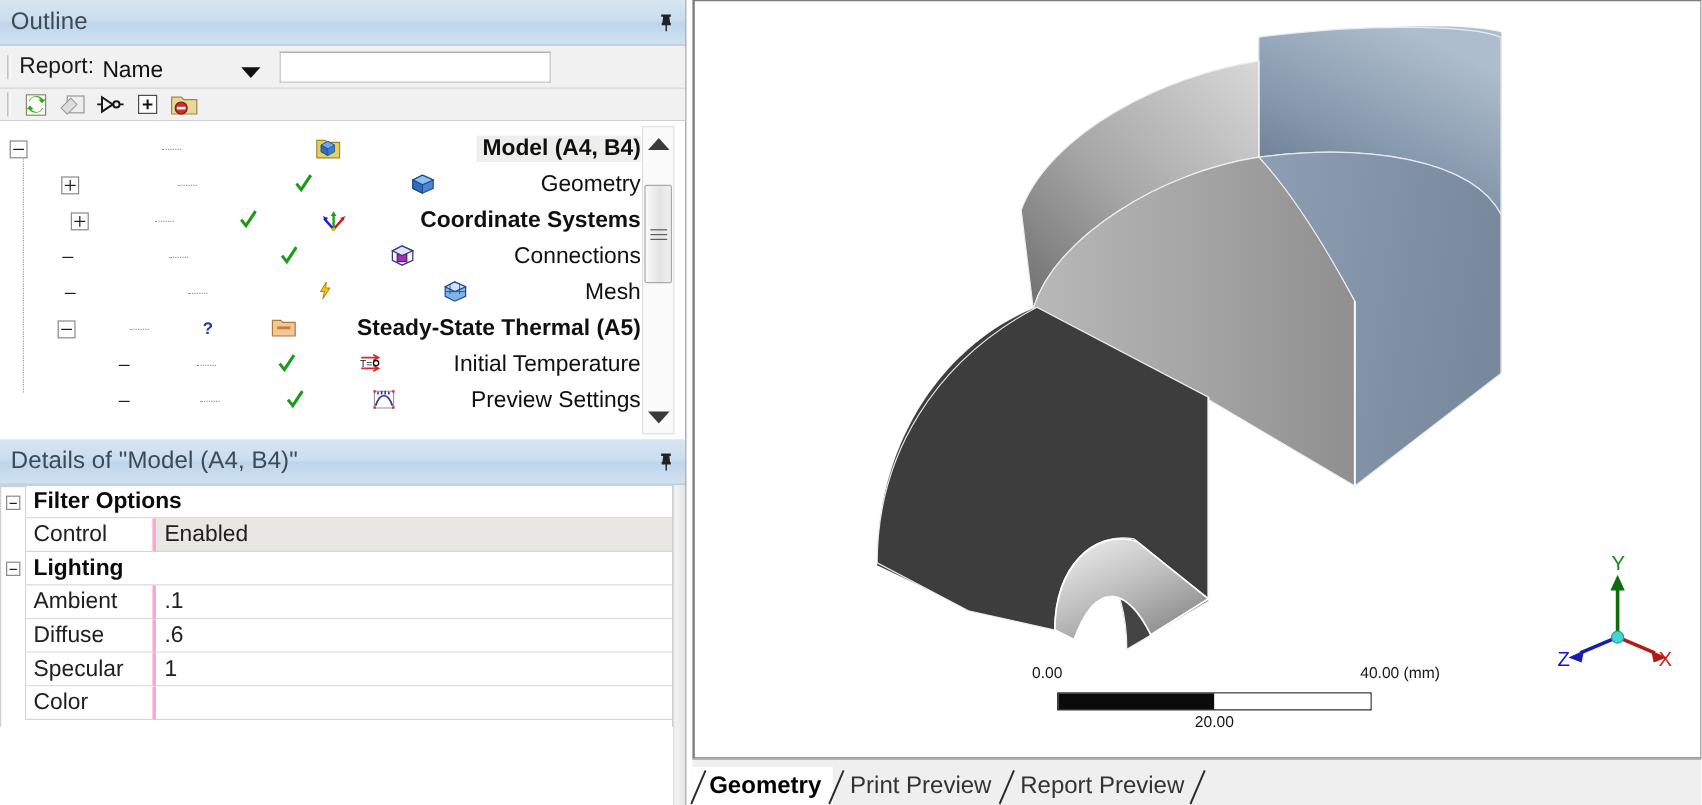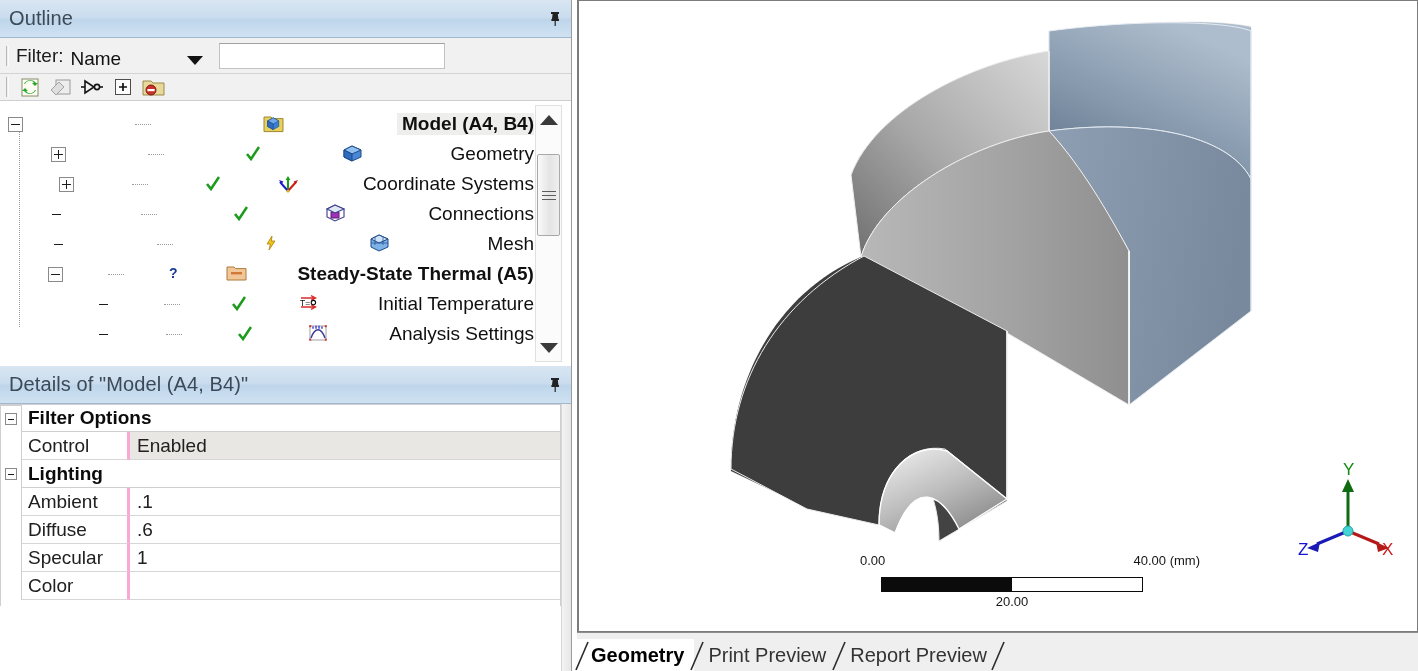--- a/index.html
+++ b/index.html
@@ -233,21 +233,21 @@
         <span class="ttl">Outline</span>
         <span class="pin-icon">
           <svg width="14" height="16" viewBox="0 0 14 16">
             <path d="M3 1 h8 v2 h-1.2 l.6 5 H11 v2 H7.8 v5 h-1.2 v-5 H3.4 v-2 h.6 l.6-5 H3 z" fill="#222"></path>
           </svg>
         </span>
       </div>
 
       <div id="filter-bar">
         <span class="grip"></span>
-        <span id="filter-label">Filter:</span>
+        <span id="filter-label">Report:</span>
         <div id="filter-select">
           <span class="sel-text">Name</span>
           <span class="caret-dn"></span>
         </div>
         <input id="filter-input" type="text" value="" style="">
       </div>
 
       <div id="outline-toolbar">
         <span class="grip"></span>
 
@@ -325,21 +325,21 @@
             <span class="ico">
               <svg width="21" height="18" viewBox="0 0 21 18">
                 <path d="M2 6 L10 2 L19 6 v7 l-9 4 -8-4 z" fill="#4a87d6" stroke="#1d4b8c"></path>
                 <path d="M2 6 L10 2 L19 6 l-9 4 z" fill="#8fc0f0" stroke="#1d4b8c"></path>
                 <path d="M10 10 v7 l-8-4 V6 z" fill="#2f6cbd" stroke="#1d4b8c"></path>
               </svg>
             </span>
             <span class="lbl">Geometry</span>
           </div>
 
-          <div class="tnode" style="padding-left:59px;">
+          <div class="tnode" style="padding-left:59px;font-weight:bold;">
             <span class="expander plus"></span>
             <span class="dots"></span>
             <span class="ico" style="width:14px;">
               <svg width="14" height="16" viewBox="0 0 14 16">
                 <path d="M1 9 L5 14 L13 2" stroke="#1d9b1d" stroke-width="2.6" fill="none"></path>
               </svg>
             </span>
             <span class="ico">
               <svg width="21" height="19" viewBox="0 0 21 19">
                 <path d="M10 17 L10 4" stroke="#19a019" stroke-width="2"></path>
@@ -438,21 +438,21 @@
               <svg width="22" height="18" viewBox="0 0 22 18">
                 <rect x="3" y="2" width="16" height="14" fill="none" stroke="#8a8a8a" stroke-width=".8"></rect>
                 <path d="M4 14 C8 3, 14 3, 18 14" fill="none" stroke="#3a3a9a" stroke-width="1.5"></path>
                 <path d="M6 2.4 v2.4 M9 1.8 v3 M12 1.8 v3 M15 2.4 v2.4" stroke="#2a2acc" stroke-width="1.3"></path>
                 <rect x="2.2" y="1.2" width="2" height="2" fill="#cf3030"></rect>
                 <rect x="17.8" y="1.2" width="2" height="2" fill="#cf3030"></rect>
                 <rect x="2.2" y="14.6" width="2" height="2" fill="#cf3030"></rect>
                 <rect x="17.8" y="14.6" width="2" height="2" fill="#cf3030"></rect>
               </svg>
             </span>
-            <span class="lbl">Analysis Settings</span>
+            <span class="lbl">Preview Settings</span>
           </div>
         </div>
 
         <div id="tree-scroll">
           <div class="sb-arrow up">
               <span class="tri-up"></span>
             </div>
           <div id="sb-thumb">
             <div class="grips">
                 <div></div>

